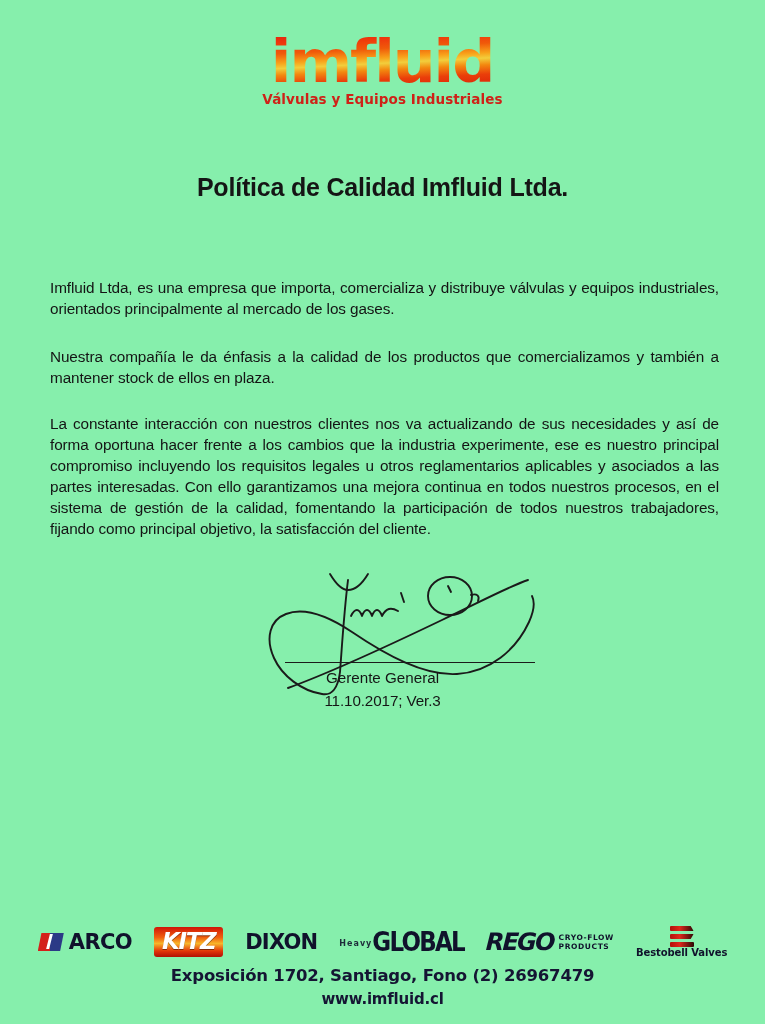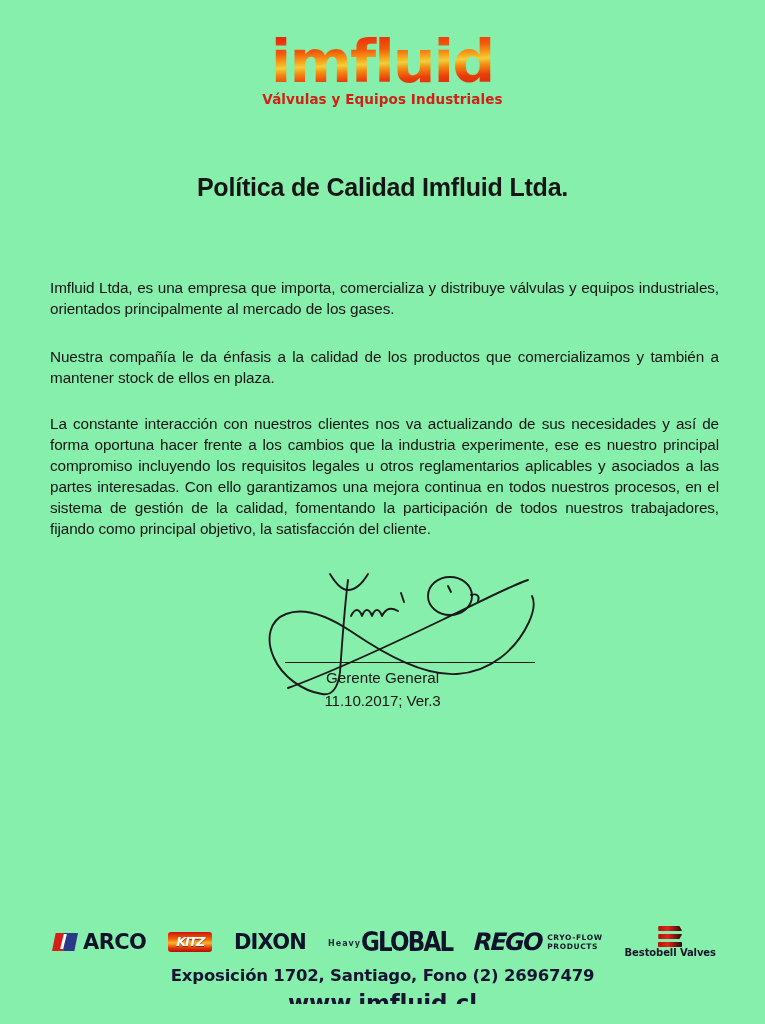--- a/index.html
+++ b/index.html
@@ -138,20 +138,21 @@
     height: 108px;
   }
   .brand-strip {
     position: absolute;
     left: 0;
     right: 0;
     top: 0;
     height: 52px;
     display: flex;
     align-items: center;
+    justify-content: center;
     gap: 22px;
     padding: 0 52px;
   }
   .brand {
     display: flex;
     align-items: center;
     font-family: "DejaVu Sans", sans-serif;
     line-height: 1;
     white-space: nowrap;
   }
@@ -180,21 +181,21 @@
   }
   
   .b-kitz {
     background: linear-gradient(180deg, #d01407 0%, #f0600f 35%, #f7b52a 55%, #e33409 80%, #b00f05 100%);
     padding: 3px 8px 4px 8px;
     border-radius: 3px;
   }
   .kitz-text {
     font-weight: 700;
     font-style: italic;
-    font-size: 13px;
+    font-size: 23px;
     color: #ffffff;
     letter-spacing: -1.4px;
     text-shadow: 0 1px 0 rgba(0,0,0,0.45);
   }
   
   .dixon-text {
     font-weight: 700;
     font-size: 21px;
     color: #10122b;
     letter-spacing: -0.8px;
@@ -266,21 +267,21 @@
     color: #151533;
     letter-spacing: -0.2px;
   }
   .footer-site {
     position: absolute;
     left: 0; right: 0;
     top: 74px;
     text-align: center;
     font-family: "DejaVu Sans", sans-serif;
     font-weight: 700;
-    font-size: 23px;
+    font-size: 15px;
     color: #151533;
     letter-spacing: -0.2px;
     height: 14px;
     overflow: hidden;
   }
 </style>
 </head>
 <body>
 
 <div class="page">

